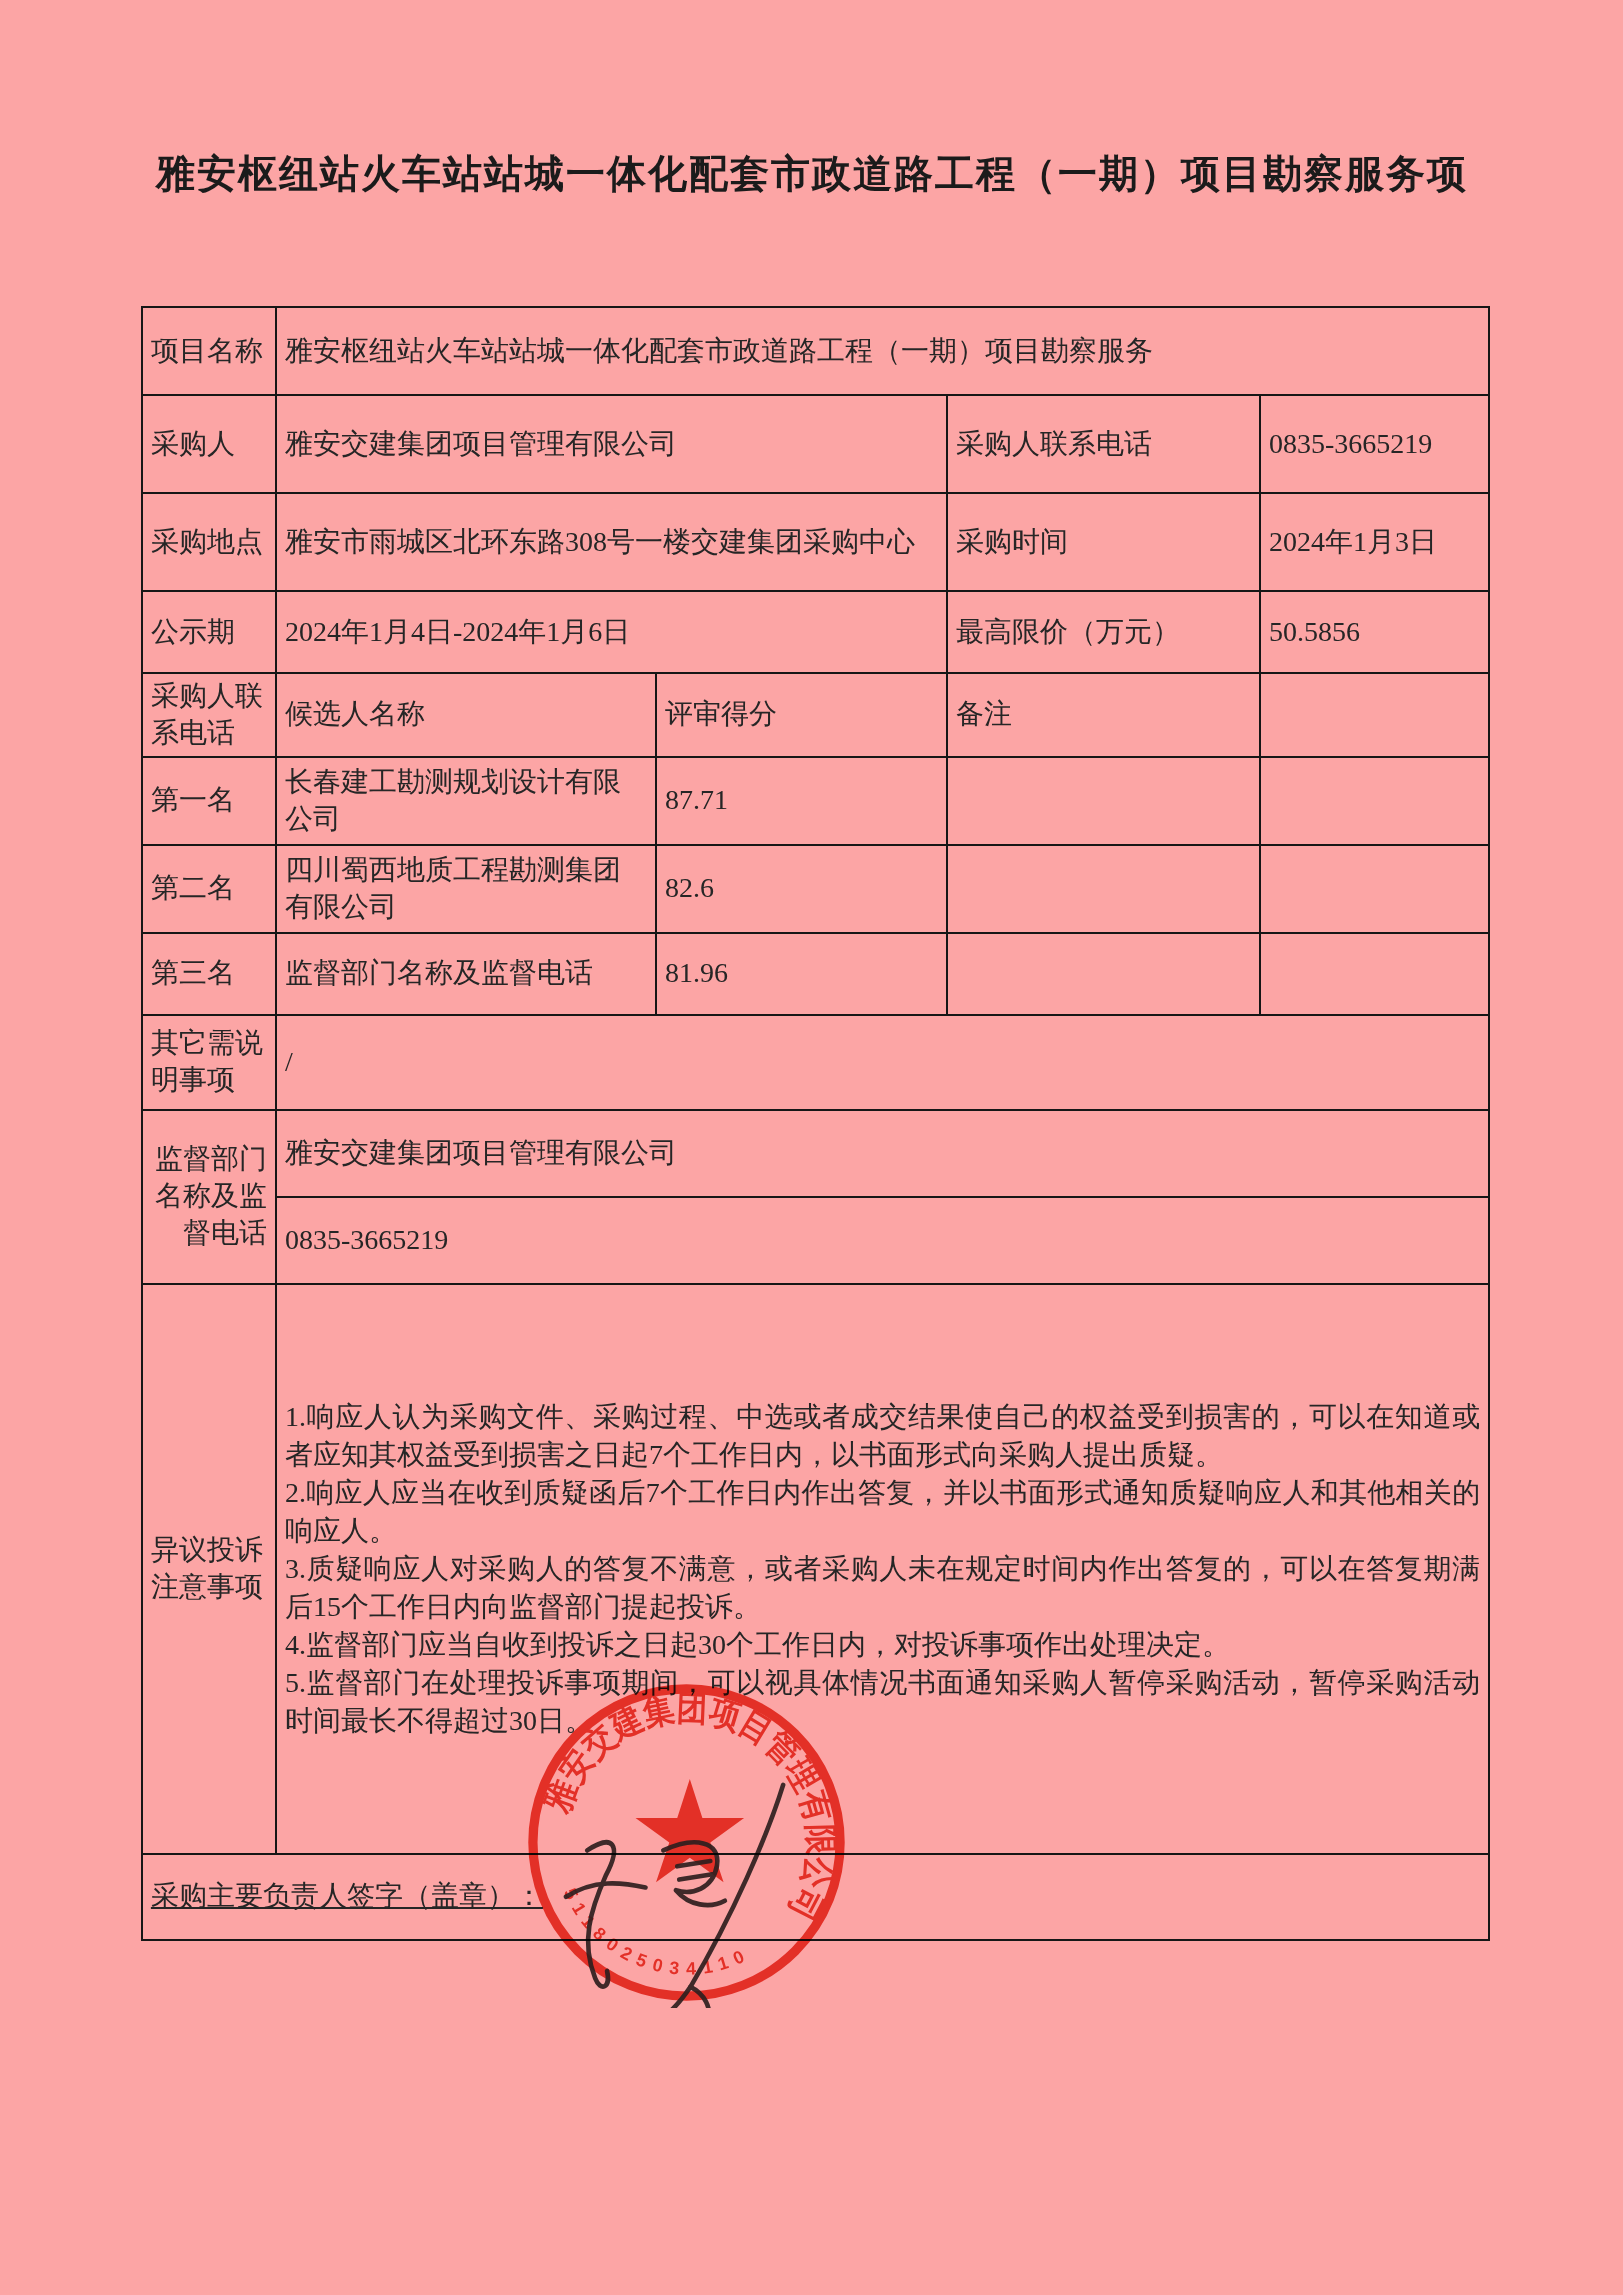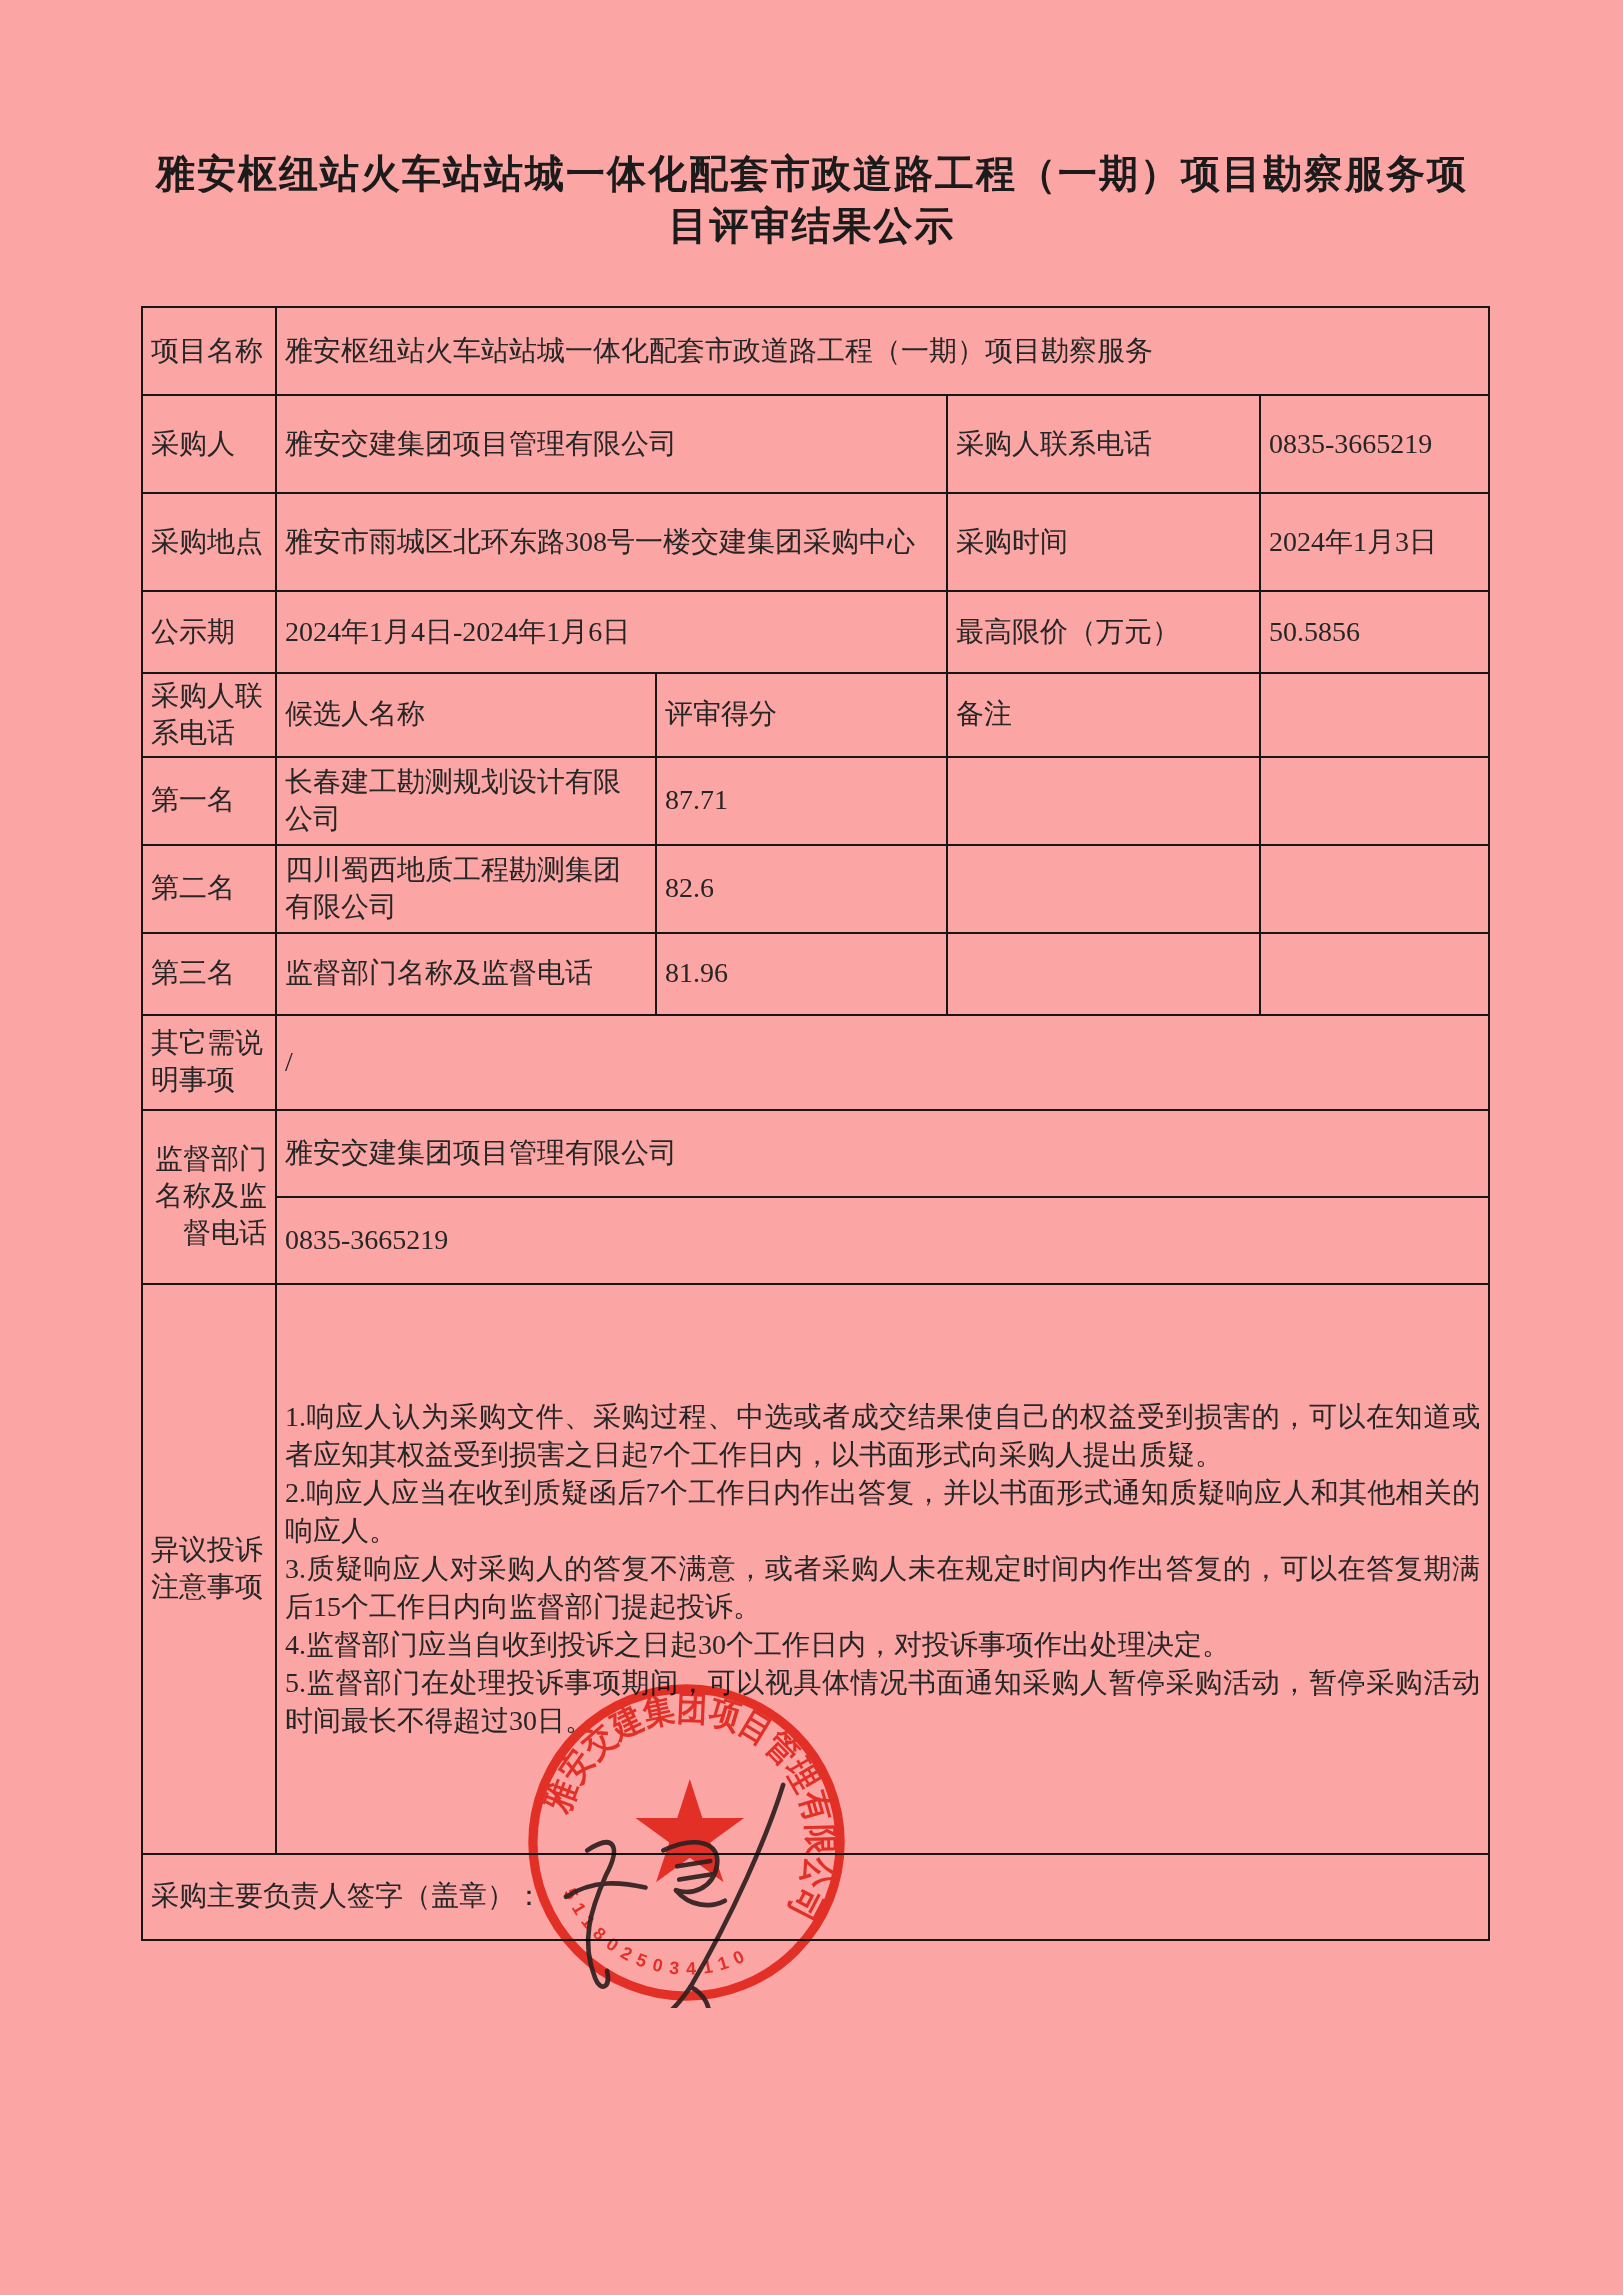--- a/index.html
+++ b/index.html
@@ -38,38 +38,37 @@
     overflow:hidden;
     margin-left:24px;
   }
   td.lbl{word-break:break-all;padding-left:6.5px;padding-right:3.9px;}
   td.lbl-center{word-break:break-all;text-align:right;padding-left:3.9px;padding-right:3.9px;}
   td.center{}
   td.value{padding-left:9.2px;}
   td.obj-text{padding-left:9.2px;padding-right:9.2px;}
   td.obj-text p{margin:0;line-height:38px;text-align:justify;}
   .slash{font-size:30px;}
-  .sign-label{white-space:nowrap;}
+  .sign-label{white-space:nowrap;text-decoration:underline;}
   .stamp{
     position:absolute;
     left:521px;top:1677px;
     width:331px;height:331px;
     mix-blend-mode:multiply;
     opacity:0.92;
     pointer-events:none;
   }
 </style>
 </head>
 <body>
 
 <div class="page">
 
   <div class="doc-title">
     <div>雅安枢纽站火车站站城一体化配套市政道路工程（一期）项目勘察服务项</div>
-    <div>目评审结果公示</div>
   </div>
 
   <table class="doc-table">
     <colgroup>
       <col style="width:134px">
       <col style="width:380px">
       <col style="width:291px">
       <col style="width:313px">
       <col style="width:229px">
     </colgroup>

